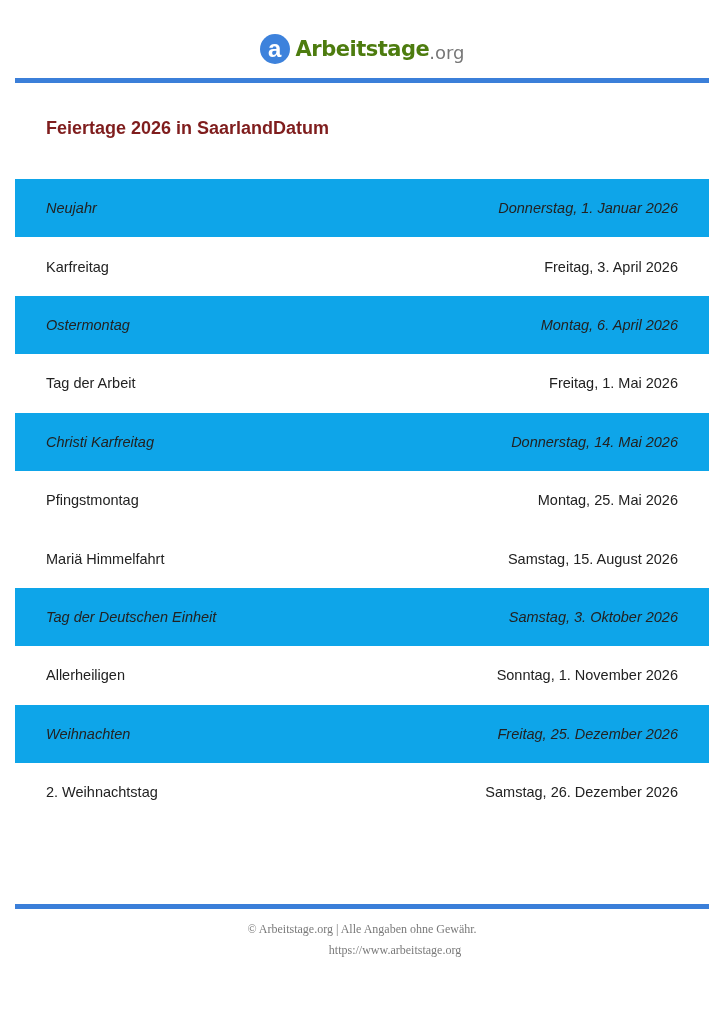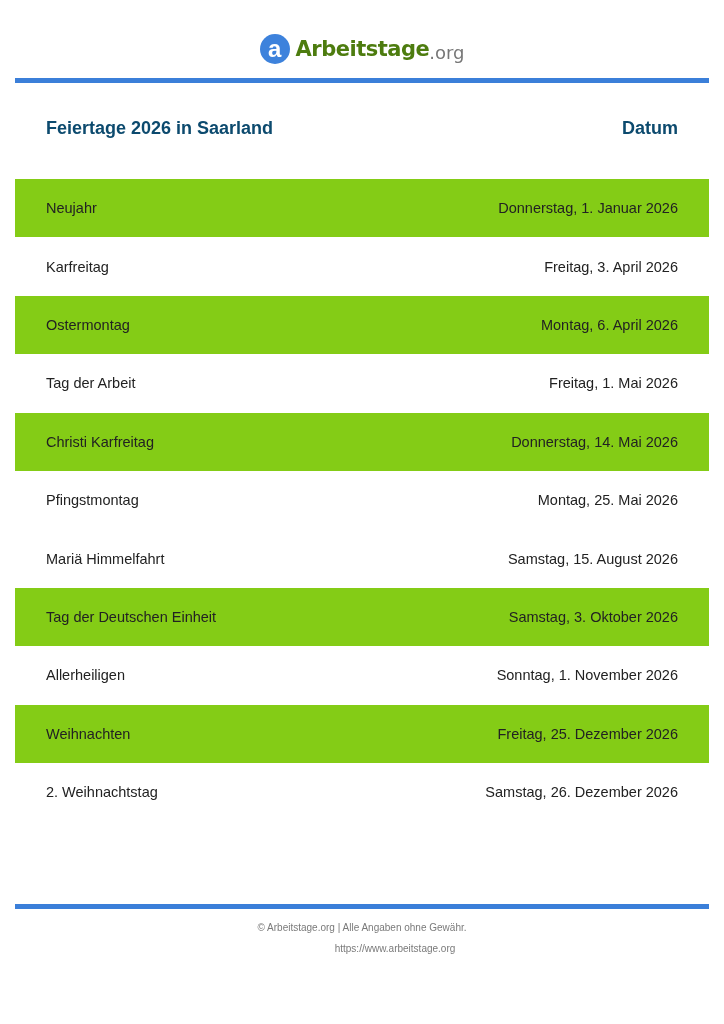--- a/index.html
+++ b/index.html
@@ -5,25 +5,25 @@
   html, body { margin:0; padding:0; background:#ffffff; }
   body { width:724px; height:1024px; position:relative; font-family:"Liberation Sans", sans-serif; color:#1a1a1a; overflow:hidden; }
   .logo { position:absolute; top:32px; left:0; width:724px; height:34px; display:flex; justify-content:center; align-items:center; }
   .logo-inner { display:flex; align-items:center; }
   .logo-icon { width:30px; height:30px; border-radius:50%; background:#3d82dc; display:flex; align-items:center; justify-content:center; color:#fff; font-weight:bold; font-size:24px; line-height:1; margin-right:6px; }
   .logo-main { font-family:"DejaVu Sans", sans-serif; font-weight:bold; font-size:21px; color:#4d7c0f; letter-spacing:-0.5px; }
   .logo-tld { font-family:"DejaVu Sans", sans-serif; font-size:18px; color:#777777; margin-top:6px; }
   .bar { position:absolute; left:15px; width:694px; height:5px; background:#3b7fd9; }
   .bar.top { top:78px; }
   .bar.bottom { top:904px; }
-  .header { position:absolute; top:118px; left:46px; width:632px; display:flex; justify-content:space-between; font-weight:bold; font-size:18px; color:#0c4a6e; }
+  .header { position:absolute; top:118px; left:46px; width:632px; display:flex; justify-content:flex-start; font-weight:bold; font-size:18px; color:#7f1d1d; }
   .table { position:absolute; top:179px; left:15px; width:694px; }
   .row { height:58.4px; display:flex; justify-content:space-between; align-items:center; padding:0 31px 0 31px; box-sizing:border-box; font-size:14.5px; color:#222; }
-  .row.shaded { background:#84cc16; }
-  .footer { position:absolute; left:0; width:724px; text-align:center; font-size:10px; color:#7a7a7a; }
+  .row.shaded { background:#0ea5e9;font-style:italic; }
+  .footer { position:absolute; left:0; width:724px; text-align:center; font-size:12px; color:#7a7a7a;font-family:Liberation Serif, serif; }
   .footer.l1 { top:922px; }
   .footer.l2 { top:943px;padding-left:33px; }
 </style>
 </head>
 <body>
 
 <div class="logo">
   <div class="logo-inner">
     <div class="logo-icon">a</div>
     <span class="logo-main">Arbeitstage</span>

